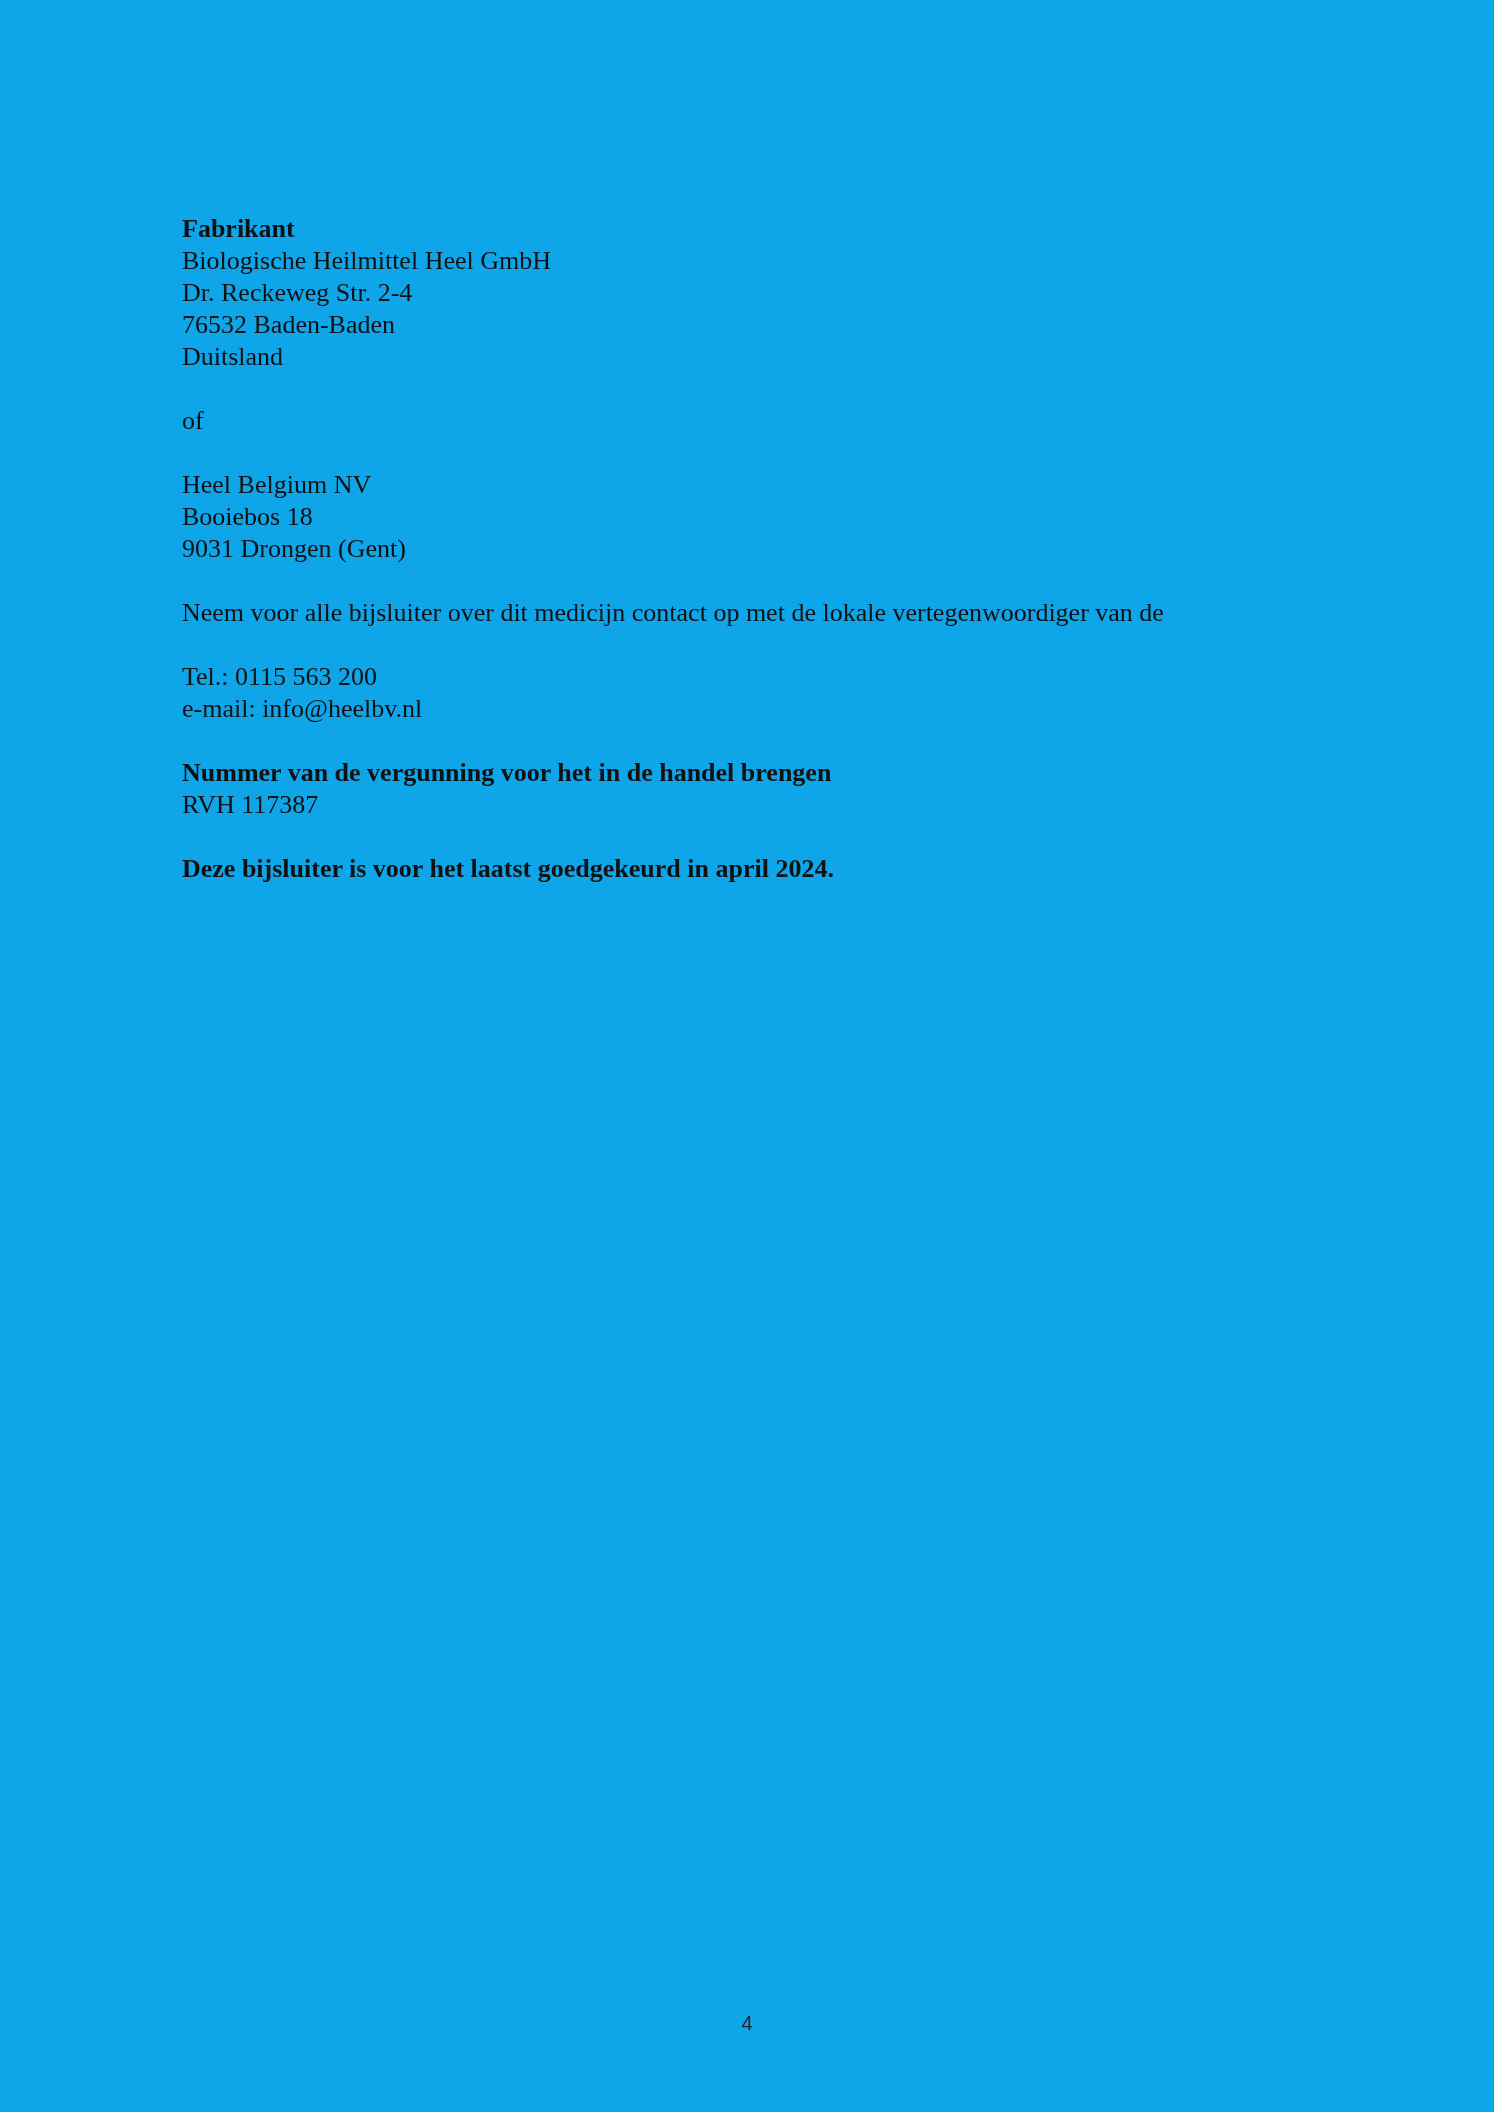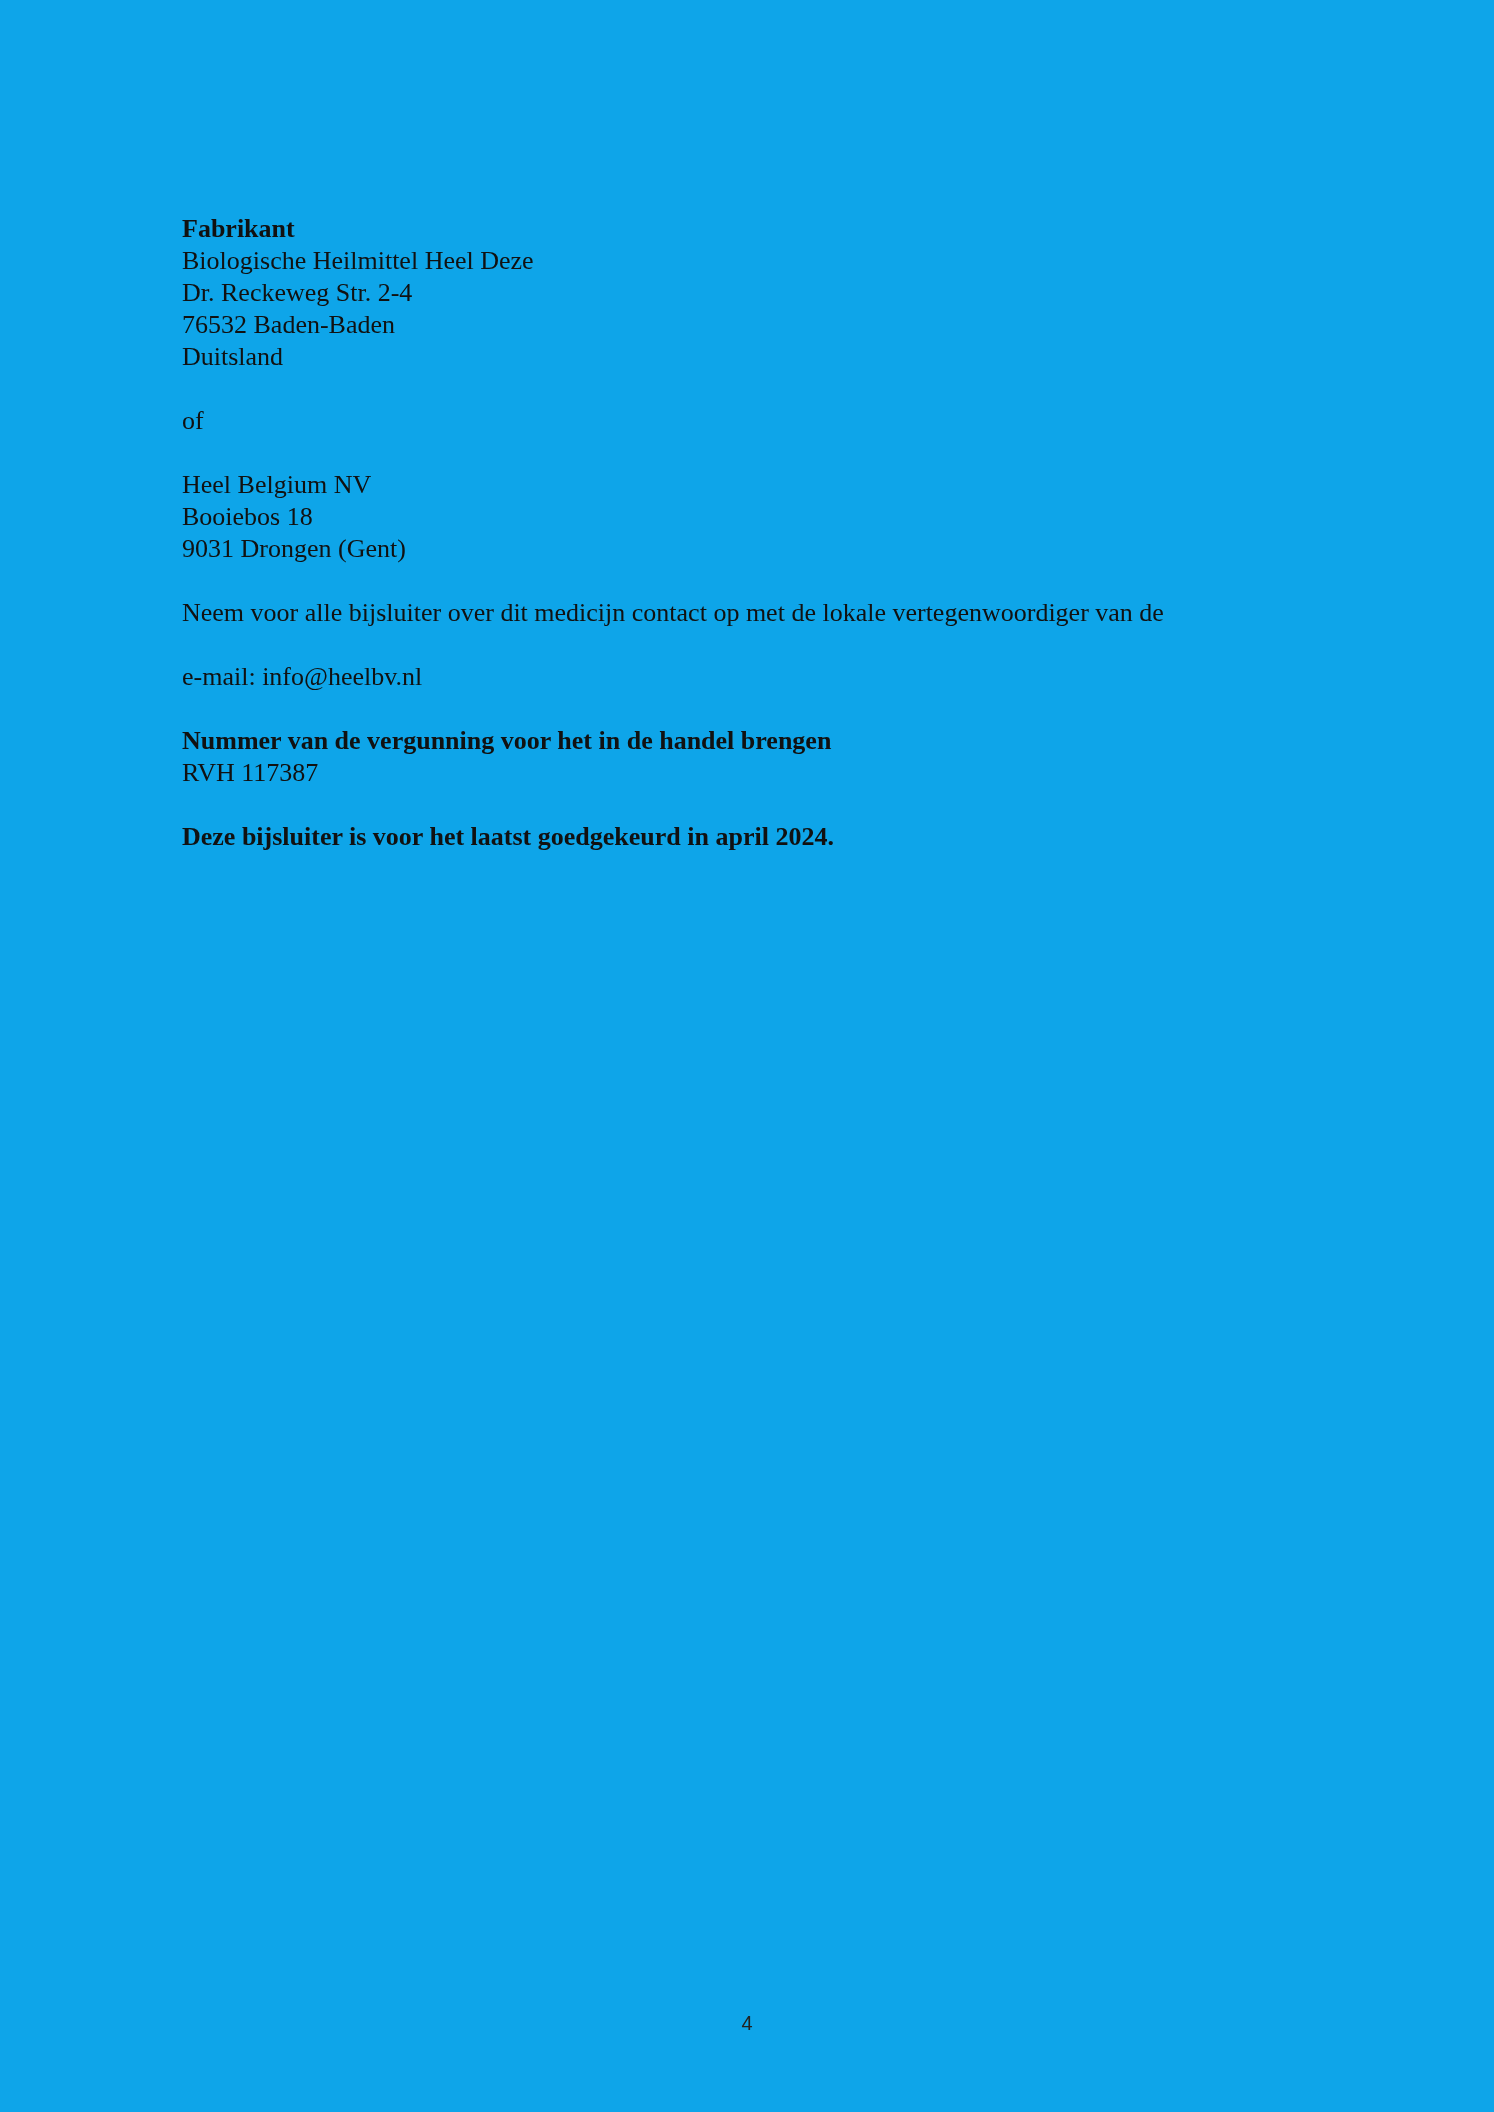--- a/index.html
+++ b/index.html
@@ -18,34 +18,35 @@
     font-family: "Liberation Sans", "DejaVu Sans", sans-serif; font-size: 20px; color: #222;
   }
 </style>
 </head>
 <body>
 
 <div class="page">
   <div class="content">
 
     <span class="line bold">Fabrikant</span>
-    <span class="line">Biologische Heilmittel Heel Deze</span>
+    <span class="line">Biologische Heilmittel Heel GmbH</span>
     <span class="line">Dr. Reckeweg Str. 2-4</span>
     <span class="line">76532 Baden-Baden</span>
     <span class="line">Duitsland</span>
     <span class="gap"></span>
     <span class="line">of</span>
     <span class="gap"></span>
     <span class="line">Heel Belgium NV</span>
     <span class="line">Booiebos 18</span>
     <span class="line">9031 Drongen (Gent)</span>
     <span class="gap"></span>
 
     <span class="line">Neem voor alle bijsluiter over dit medicijn contact op met de lokale vertegenwoordiger van de</span>
     <span class="gap"></span>
+    <span class="line">Tel.: 0115 563 200</span>
     <span class="line">e-mail: info@heelbv.nl</span>
     <span class="gap"></span>
 
     <span class="line bold">Nummer van de vergunning voor het in de handel brengen</span>
     <span class="line">RVH 117387</span>
     <span class="gap"></span>
 
     <span class="line bold">Deze bijsluiter is voor het laatst goedgekeurd in april 2024.</span>
   </div>
 

